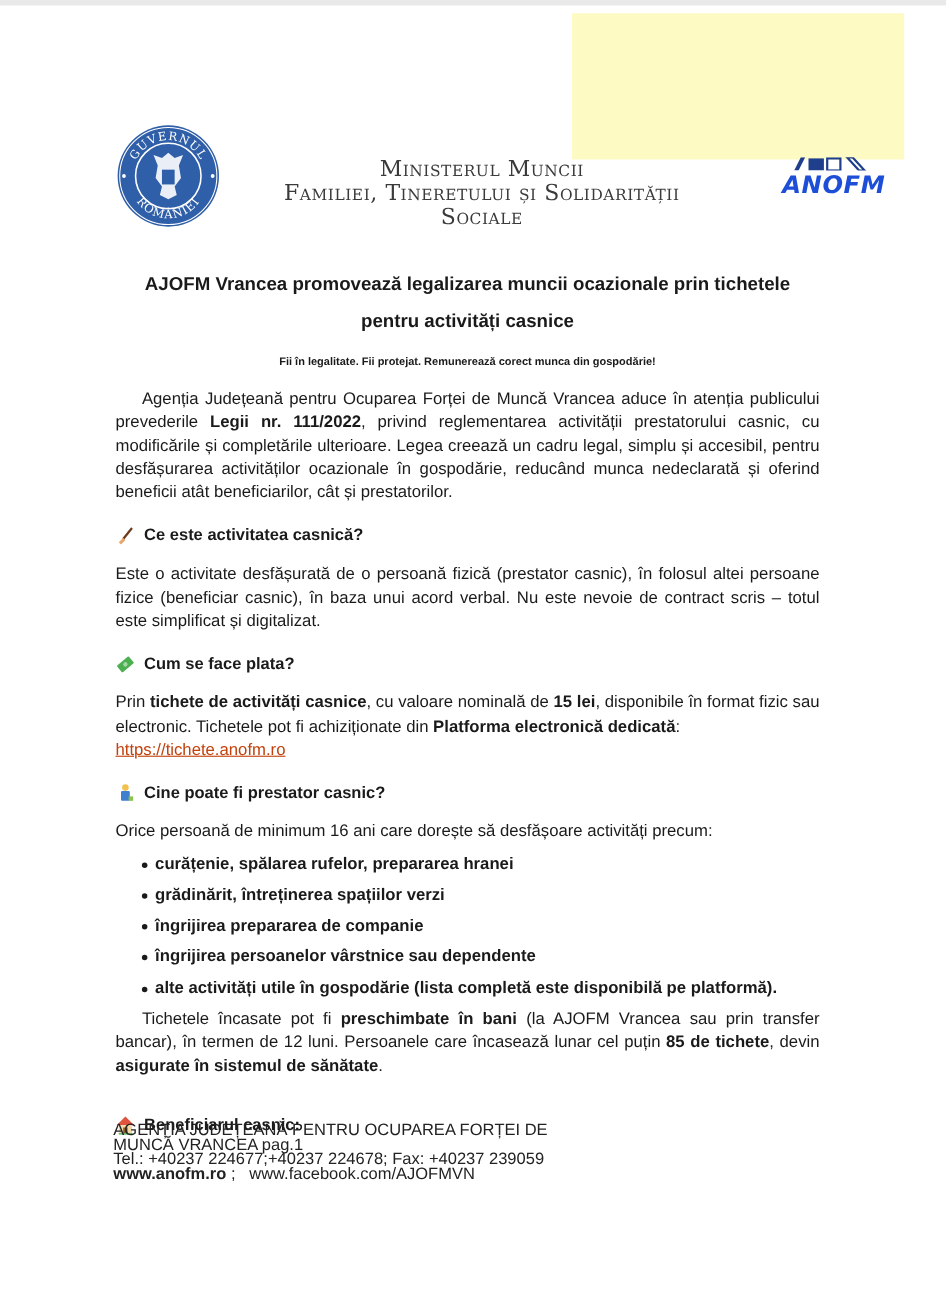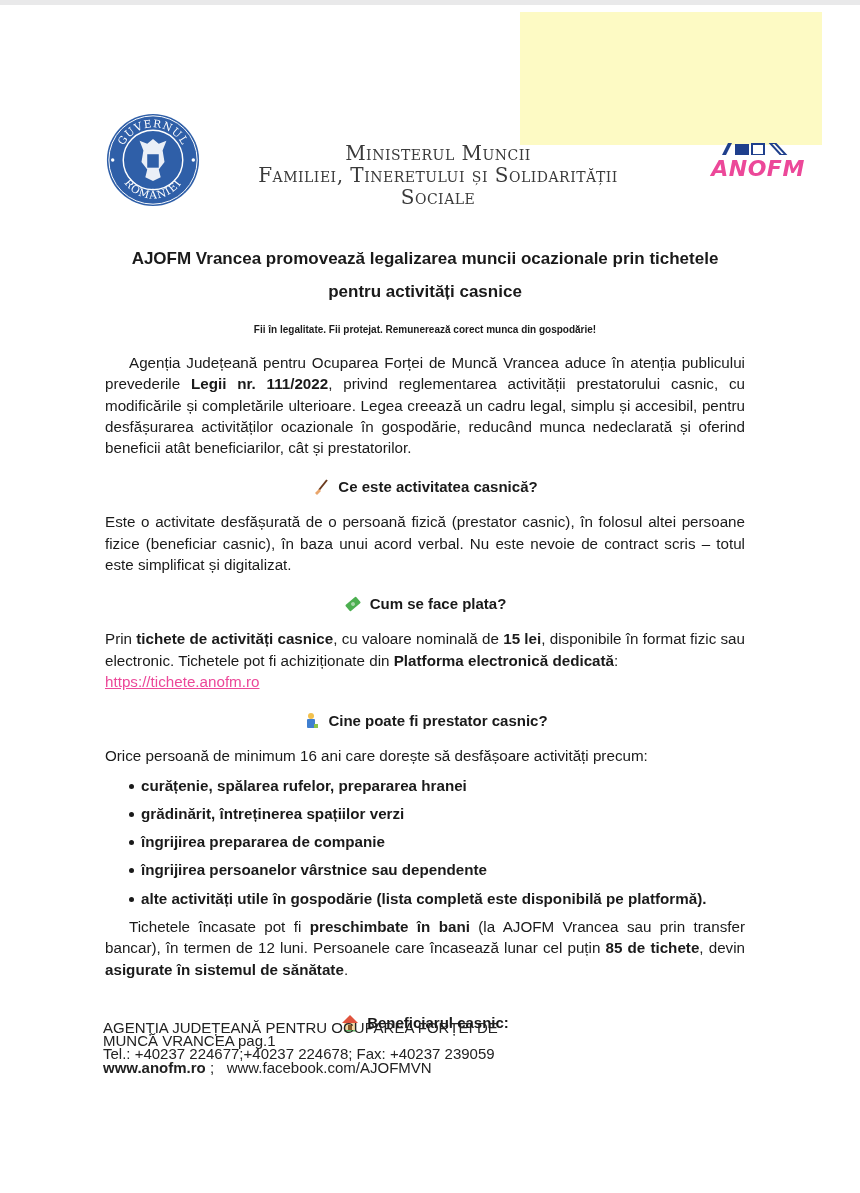--- a/index.html
+++ b/index.html
@@ -21,39 +21,39 @@
     position: absolute; left: 218px; top: 142px; width: 440px;
     font-family: "DejaVu Serif", serif; color: #3a3a3a; text-align: center;
     font-variant: small-caps; letter-spacing: 0.5px;
   }
   .ministry .l1 { font-size: 20px; line-height: 22px; }
   .ministry .l2 { font-size: 20px; line-height: 22px; }
   .anofm-mark { position: absolute; left: 720px; top: 143px; width: 72px; height: 12px; }
   .anofm-word {
     position: absolute; left: 700px; top: 156px; width: 116px; text-align: center;
     font-family: "DejaVu Sans", sans-serif; font-weight: bold; font-style: italic;
-    font-size: 22px; color: #ec4899; letter-spacing: 0.5px;
+    font-size: 22px; color: #1d4ed8; letter-spacing: 0.5px;
   }
   
   .content { position: absolute; left: 105px; top: 242px; width: 640px; }
   .title {
     text-align: center; font-weight: bold; font-size: 17px; line-height: 33px; margin: 0;
   }
   .subtitle {
     text-align: center; font-weight: bold; font-size: 10px; line-height: 20px; margin: 12px 0 0 0;
   }
   p { margin: 0; font-size: 15.2px; line-height: 21.3px; text-align: justify; }
   .indent { text-indent: 24px; }
   .intro { margin-top: 12px; }
   .section-h {
     font-weight: bold; font-size: 15px; line-height: 20px; margin-top: 19px; margin-bottom: 14px;
-    display: flex; align-items: center; gap: 8px; justify-content: center;
+    display: flex; align-items: center; gap: 8px;
   }
   .section-h .ico { width: 18px; height: 18px; display: inline-block; flex: 0 0 18px; }
-  .link { color: #ec4899; text-decoration: underline; }
+  .link { color: #c2410c; text-decoration: underline; }
   ul.acts { list-style: none; margin: 8px 0 0 0; padding: 0; font-weight: bold; }
   ul.acts li {
     position: relative; padding-left: 36px; font-size: 15.2px; line-height: 21px; margin-bottom: 7.3px;
   }
   ul.acts li::before {
     content: ""; position: absolute; left: 24px; top: 9px; width: 5px; height: 5px;
     border-radius: 50%; background: #1a1a1a;
   }
   .closing { margin-top: 2px; }
   .benef-h { margin-top: 33px; }

